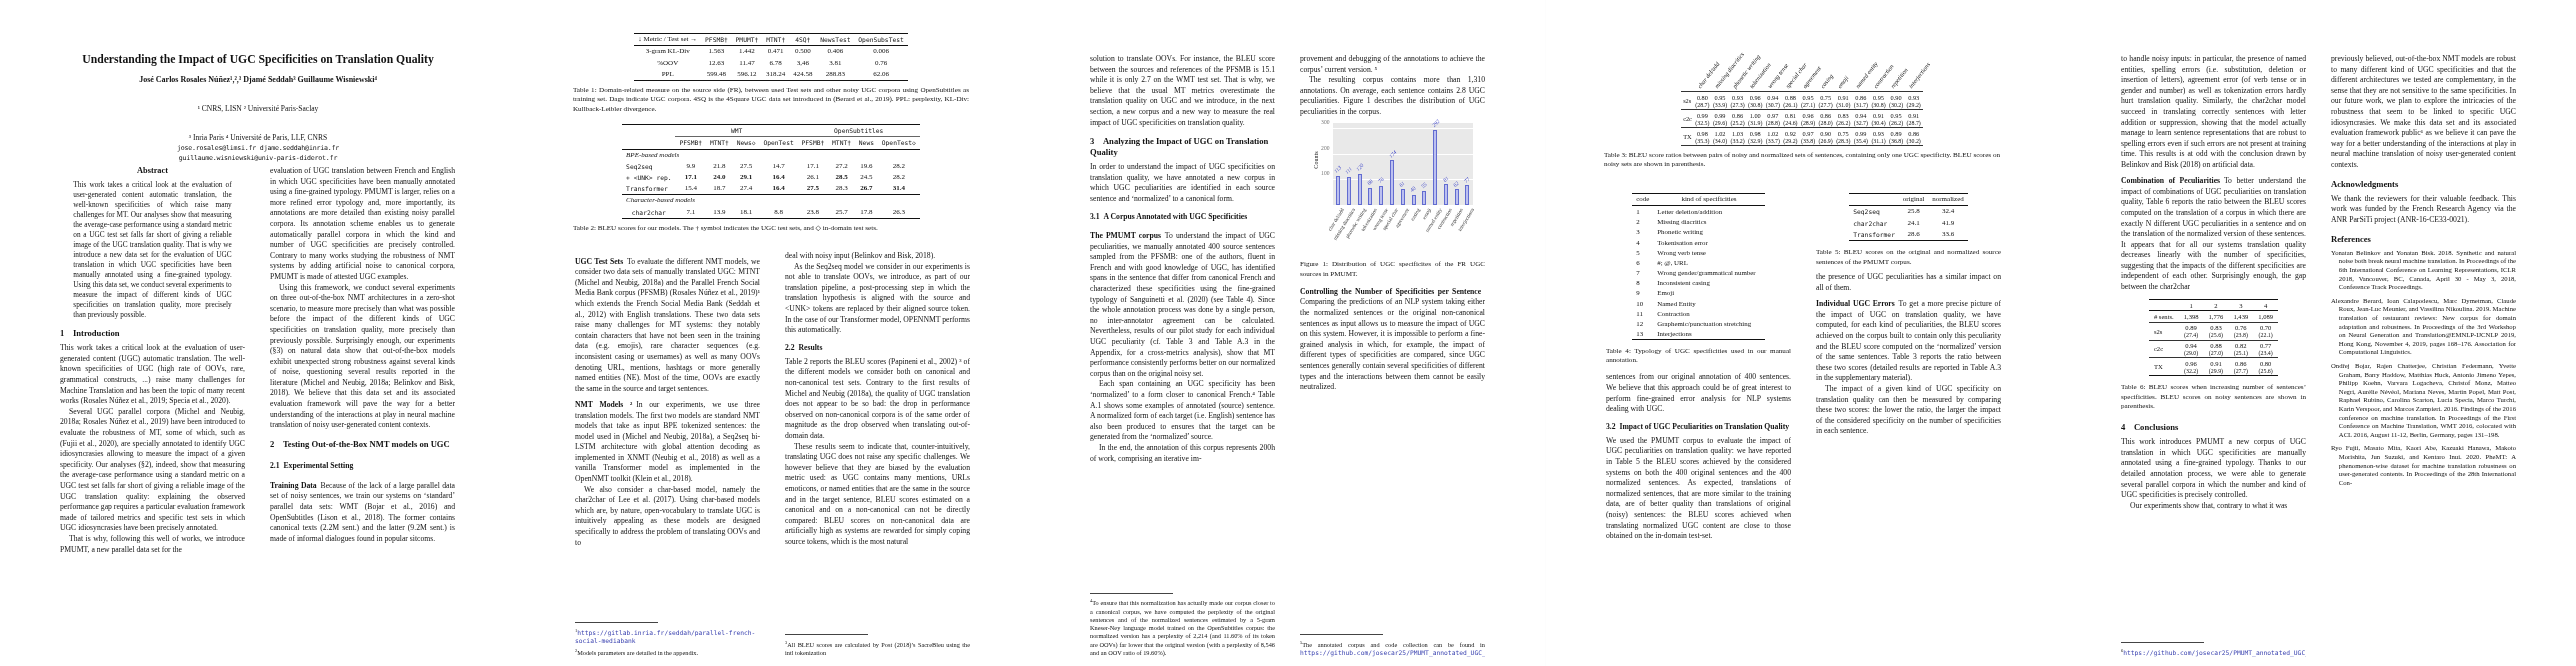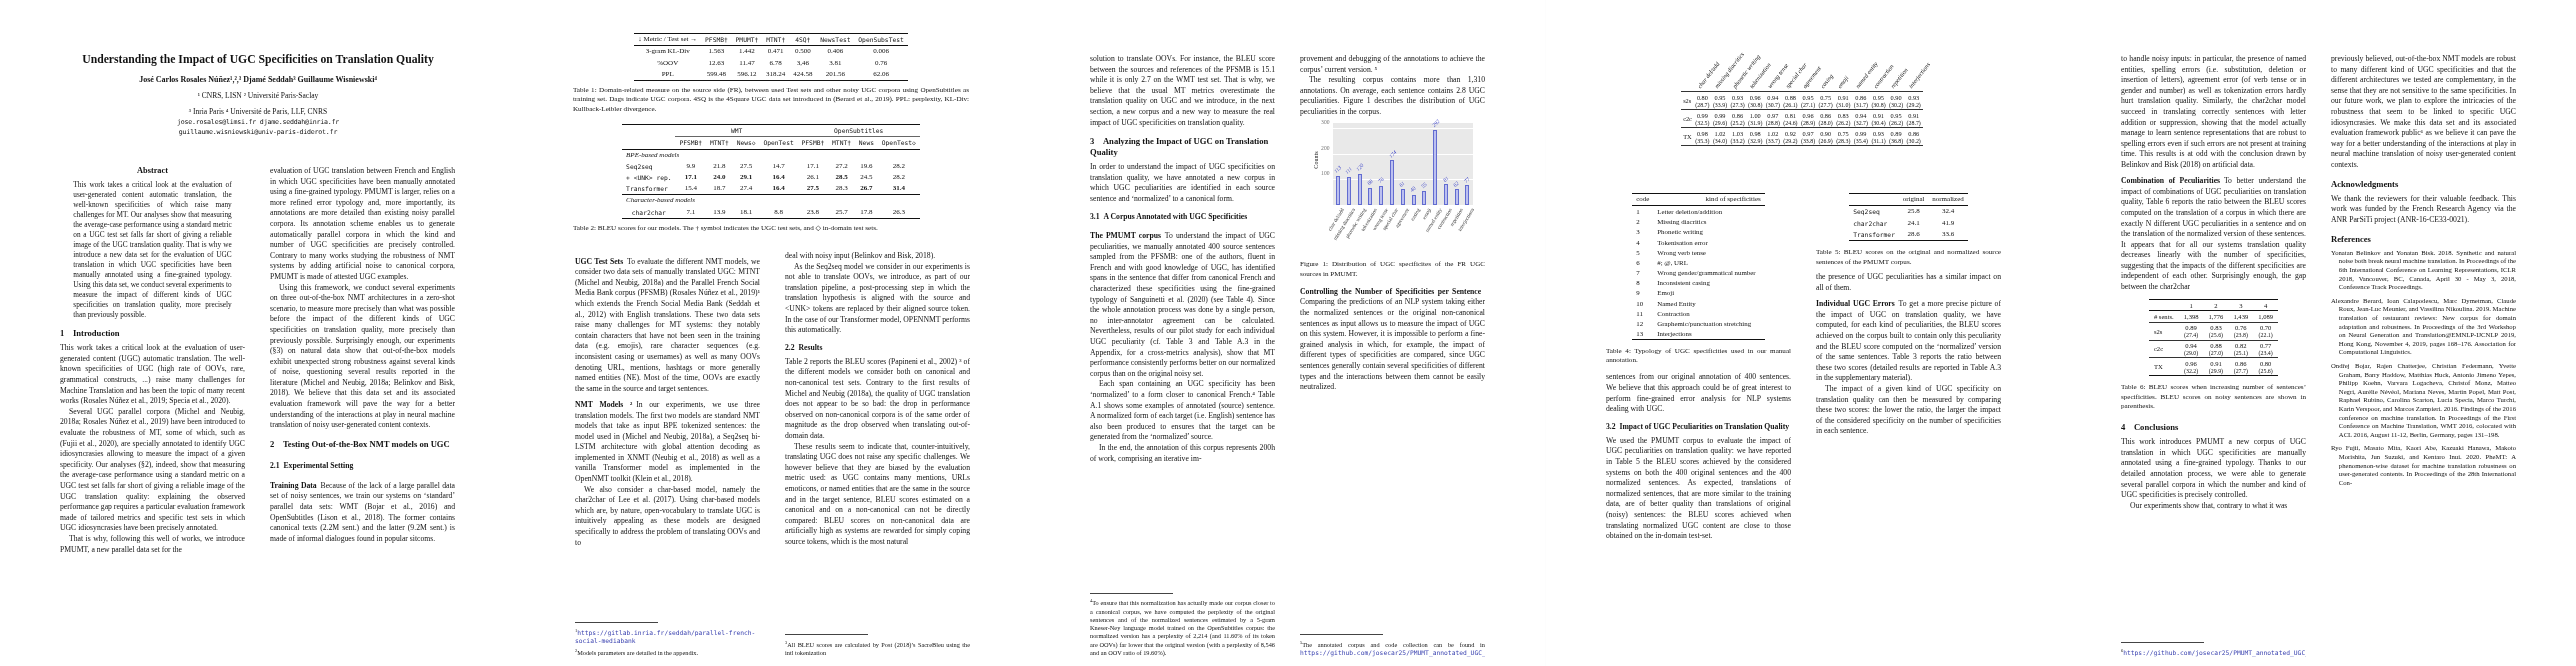--- a/index.html
+++ b/index.html
@@ -10,21 +10,21 @@
 
   
   .arxiv-strip{position:absolute;left:0;top:0;width:39px;height:667px;}
   .arxiv-label{position:absolute;left:19.5px;top:356px;transform:rotate(-90deg);transform-origin:left top;
     white-space:nowrap;font-size:15px;color:#8c8c8c;letter-spacing:0.3px;}
 
   
   .titleblock{position:absolute;left:47px;top:53px;width:422px;}
   .title{font-size:11.7px;font-weight:bold;text-align:center;margin:0;}
   .authors{font-size:8px;font-weight:bold;text-align:center;margin-top:9px;}
-  .affil{font-size:7.5px;text-align:center;margin-top:7px;}
+  .affil{font-size:7.5px;text-align:center;margin-top:20px;}
   .emails{font-family:"DejaVu Sans Mono",monospace;font-size:6.6px;text-align:center;margin-top:2.2px;letter-spacing:-0.2px;}
 
   
   .col{position:absolute;width:185px;bottom:10px;overflow:hidden;display:flex;flex-direction:column;}
   .colL{left:60px}.colR{left:270px}
   #p1 .col{top:166px}
   #p2 .col{top:251px}
   #p3 .col{top:54px}
   #p4 .col{top:191px}
   #p5 .col{top:54px}
@@ -63,21 +63,21 @@
   .tbl-t2 thead tr:last-child th{border-bottom:0.6px solid #111;}
   .tbl-t2 .sep td{border-top:0.6px solid #111;}
   .tbl-t2 tbody tr:last-child td{border-bottom:0.9px solid #111;text-align:center;}
   .tbl-t3 td,.tbl-t3 th{padding:0.6px 1.7px;font-size:6.3px;}
   .tbl-t3 thead th{border-bottom:0.9px solid #333;}
   .tbl-t3 .rsep td{border-top:0.6px solid #333;}
   .tbl-t3 tbody tr:last-child td{border-bottom:0.9px solid #333;}
   .rotTH{height:57px;vertical-align:bottom;position:relative;}
   .rot{position:absolute;bottom:1.1px;left:45%;transform:rotate(-52deg);transform-origin:left bottom;
        white-space:nowrap;font-style:italic;font-size:6.2px;}
-  .tbl-t4 thead th{border-top:0.8px solid #111;border-bottom:0.6px solid #111;text-align:right;}
+  .tbl-t4 thead th{border-top:0.8px solid #111;border-bottom:0.6px solid #111;text-align:center;}
   .tbl-t4 td{text-align:left;padding:0.6px 9px 0.6px 3.9px;font-size:6.9px;}
   .tbl-t4 tbody tr:last-child td{border-bottom:0.8px solid #111;}
   .tbl-t5 thead th{border-top:0.8px solid #111;border-bottom:0.6px solid #111;}
   .tbl-t5 tbody tr:last-child td{border-bottom:0.8px solid #111;}
   .tbl-t6 thead th{border-top:0.8px solid #111;border-bottom:0.6px solid #111;padding:0.6px 5px;font-size:6.6px;}
   .tbl-t6 td{padding:0.6px 5px;font-size:6.6px;}
   .tbl-t6 .rsep td{border-top:0.6px solid #333;}
   .tbl-t6 tbody tr:last-child td{border-bottom:0.8px solid #111;}
 
   
@@ -160,21 +160,21 @@
                 <td>3,46</td>
                 <td>3.81</td>
                 <td>0.76</td>
               </tr>
               <tr>
                 <td>PPL</td>
                 <td>599.48</td>
                 <td>596.12</td>
                 <td>318.24</td>
                 <td>424.58</td>
-                <td>201.56</td>
+                <td>288.83</td>
                 <td>62.06</td>
               </tr>
             </tbody>
           </table>
         </div>
         <p class="cap">Table 1: Domain-related measure on the source side (FR), between used Test sets and other noisy UGC corpora using OpenSubtitles as training set. Dags indicate UGC corpora. 4SQ is the 4Square UGC data set introduced in (Berard et al., 2019). PPL: perplexity, KL-Div: Kullback-Leibler divergence.</p>
         <div style="height: 5.6px;"></div>
         <div class="twrap">
           <table class="tbl tbl-t2">
             <thead>
@@ -558,20 +558,21 @@
                   <div class="sub">(36.8)</div>
                 </td>
                 <td>
                   <div>0.86</div>
                   <div class="sub">(30.2)</div>
                 </td>
               </tr>
             </tbody>
           </table>
         </div>
+        <p class="cap">Table 3: BLEU score ratios between pairs of noisy and normalized sets of sentences, containing only one UGC specificity. BLEU scores on noisy sets are shown in parenthesis.</p>
       </div>
     <div class="col colL">
         <div class="twrap">
           <table class="tbl tbl-t4">
             <thead>
               <tr>
                 <th>code</th>
                 <th>kind of specificities</th>
               </tr>
             </thead>

